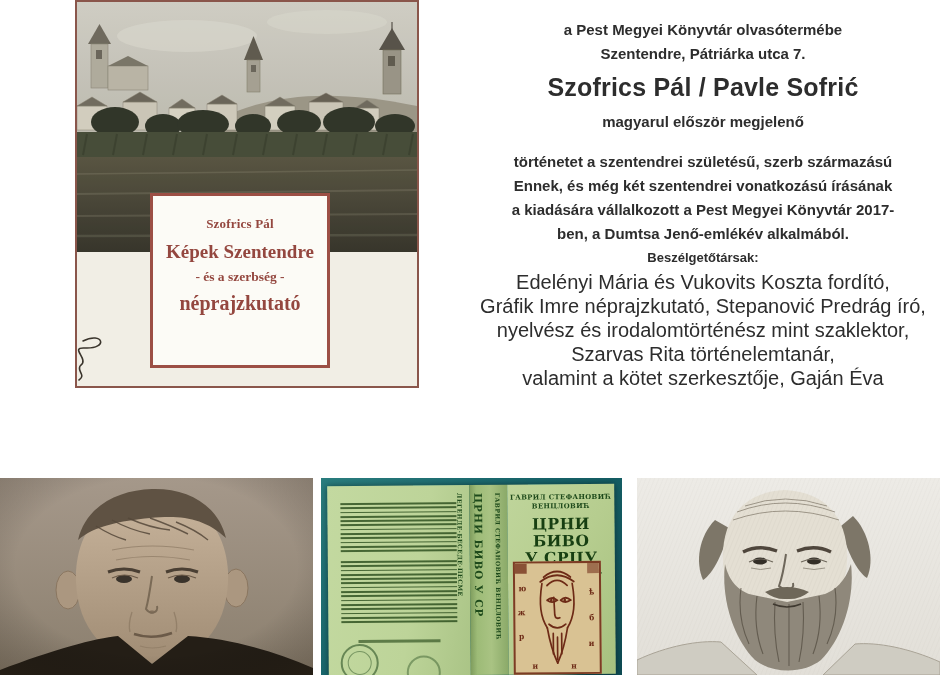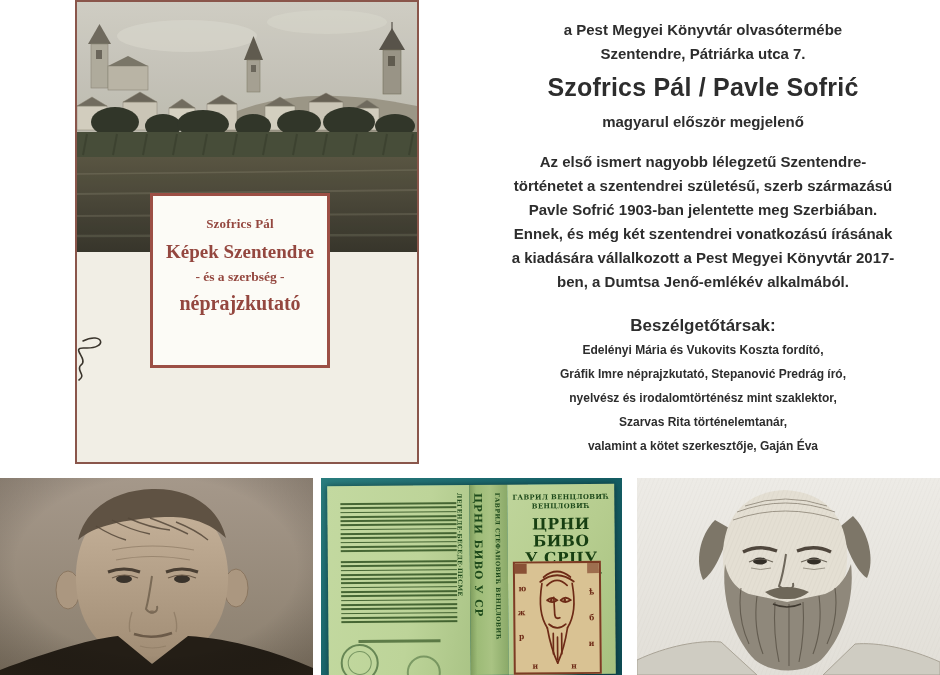--- a/index.html
+++ b/index.html
@@ -4,21 +4,21 @@
 <style>
   html,body{margin:0;padding:0;background:#e8e8e8;}
   .page{
     position:relative;width:940px;height:675px;background:#ffffff;
     overflow:hidden;font-family:"Liberation Sans",sans-serif;color:#2d2d2d;
     margin:0 auto;
   }
 
   
   .cover{
-    position:absolute;left:75px;top:0;width:344px;height:464px;
+    position:absolute;left:75px;top:0;width:344px;height:388px;
     background:#f1eee5;border:2px solid #8a564b;box-sizing:border-box;
   }
   .cover-photo{position:absolute;left:0;top:0;display:block;}
   .title-box{
     position:absolute;left:73px;top:191px;width:180px;height:175px;
     background:#fcfbf6;border:3px solid #9c4f45;box-sizing:border-box;
     text-align:center;font-family:"Liberation Serif","DejaVu Serif",serif;
     color:#94473f;
   }
   .tb-author{margin-top:20px;font-size:13px;font-weight:bold;letter-spacing:.2px;}
@@ -29,22 +29,22 @@
 
   
   .invite{position:absolute;left:466px;top:12px;width:474px;text-align:center;}
   .inv-l1{margin-top:6px;font-size:15px;font-weight:600;line-height:24px;}
   .inv-l2{font-size:15px;font-weight:bold;line-height:24px;}
   .inv-title{margin-top:4px;font-size:25px;font-weight:bold;line-height:34px;letter-spacing:.2px;}
   .inv-sub{font-size:15px;font-weight:600;line-height:24px;}
   .inv-sub-wrap{margin-top:6px;}
   .inv-para{margin-top:16px;}
   .inv-para div{font-size:15px;font-weight:600;line-height:24px;}
-  .inv-speakers-h{margin-top:20px;font-size:17px;font-weight:bold;line-height:24px;}
-  .inv-speakers div{font-size:12px;font-weight:700;line-height:24px;}
+  .inv-speakers-h{margin-top:0;font-size:13px;font-weight:bold;line-height:24px;}
+  .inv-speakers div{font-size:20px;font-weight:400;line-height:24px;}
 
   
   .photo{position:absolute;top:478px;height:197px;overflow:hidden;}
   .photo svg{display:block;}
   .photo1{left:0;width:313px;}
   .photo2{left:321px;width:301px;background:linear-gradient(135deg,#2a7d7e 0%,#17646a 45%,#0e4b53 100%);}
   .photo3{left:637px;width:303px;}
 
   
   .gbook{
@@ -201,23 +201,21 @@
   </div>
 
   <div class="invite">
     <div class="inv-l1">a Pest Megyei Könyvtár olvasótermébe</div>
     <div class="inv-l2">Szentendre, Pátriárka utca 7.</div>
     <div class="inv-title">Szofrics Pál / Pavle Sofrić</div>
     <div class="inv-sub-wrap">
       <div class="inv-sub">magyarul először megjelenő</div>
     </div>
     <div class="inv-para">
-      <div>Az első ismert nagyobb lélegzetű Szentendre-</div>
       <div>történetet a szentendrei születésű, szerb származású</div>
-      <div>Pavle Sofrić 1903-ban jelentette meg Szerbiában.</div>
       <div>Ennek, és még két szentendrei vonatkozású írásának</div>
       <div>a kiadására vállalkozott a Pest Megyei Könyvtár 2017-</div>
       <div>ben, a Dumtsa Jenő-emlékév alkalmából.</div>
     </div>
     <div class="inv-speakers-h">Beszélgetőtársak:</div>
     <div class="inv-speakers">
       <div>Edelényi Mária és Vukovits Koszta fordító,</div>
       <div>Gráfik Imre néprajzkutató, Stepanović Predrág író,</div>
       <div>nyelvész és irodalomtörténész mint szaklektor,</div>
       <div>Szarvas Rita történelemtanár,</div>
@@ -294,21 +292,21 @@
         <div class="stamp"></div>
         <div class="stamp2"></div>
       </div>
       <div class="gb-spine">
         <span class="sp-author">ГАВРИЛ СТЕФАНОВИЋ ВЕНЦЛОВИЋ</span>
         <span class="sp-title">ЦРНИ БИВО У СР</span>
         <span class="sp-sub">ЛЕГЕНДЕ·БЕСЕДЕ·ПЕСМЕ</span>
       </div>
       <div class="gb-front">
         <div class="gb-author">
-          <div>ГАВРИЛ ВЕНЦЛОВИЋ</div>
+          <div>ГАВРИЛ СТЕФАНОВИЋ</div>
           <div>ВЕНЦЛОВИЋ</div>
         </div>
         <div class="gb-title">
           <div>ЦРНИ БИВО</div>
           <div>У СРЦУ</div>
         </div>
         <div class="gb-subtitle">ЛЕГЕНДЕ · БЕСЕДЕ · ПЕСМЕ</div>
         <div class="gb-icon">
           <svg width="100%" height="100%" viewBox="0 0 100 118" preserveAspectRatio="none">
             <rect x="0" y="0" width="14" height="11" fill="#6e2a16" opacity=".75"></rect>

